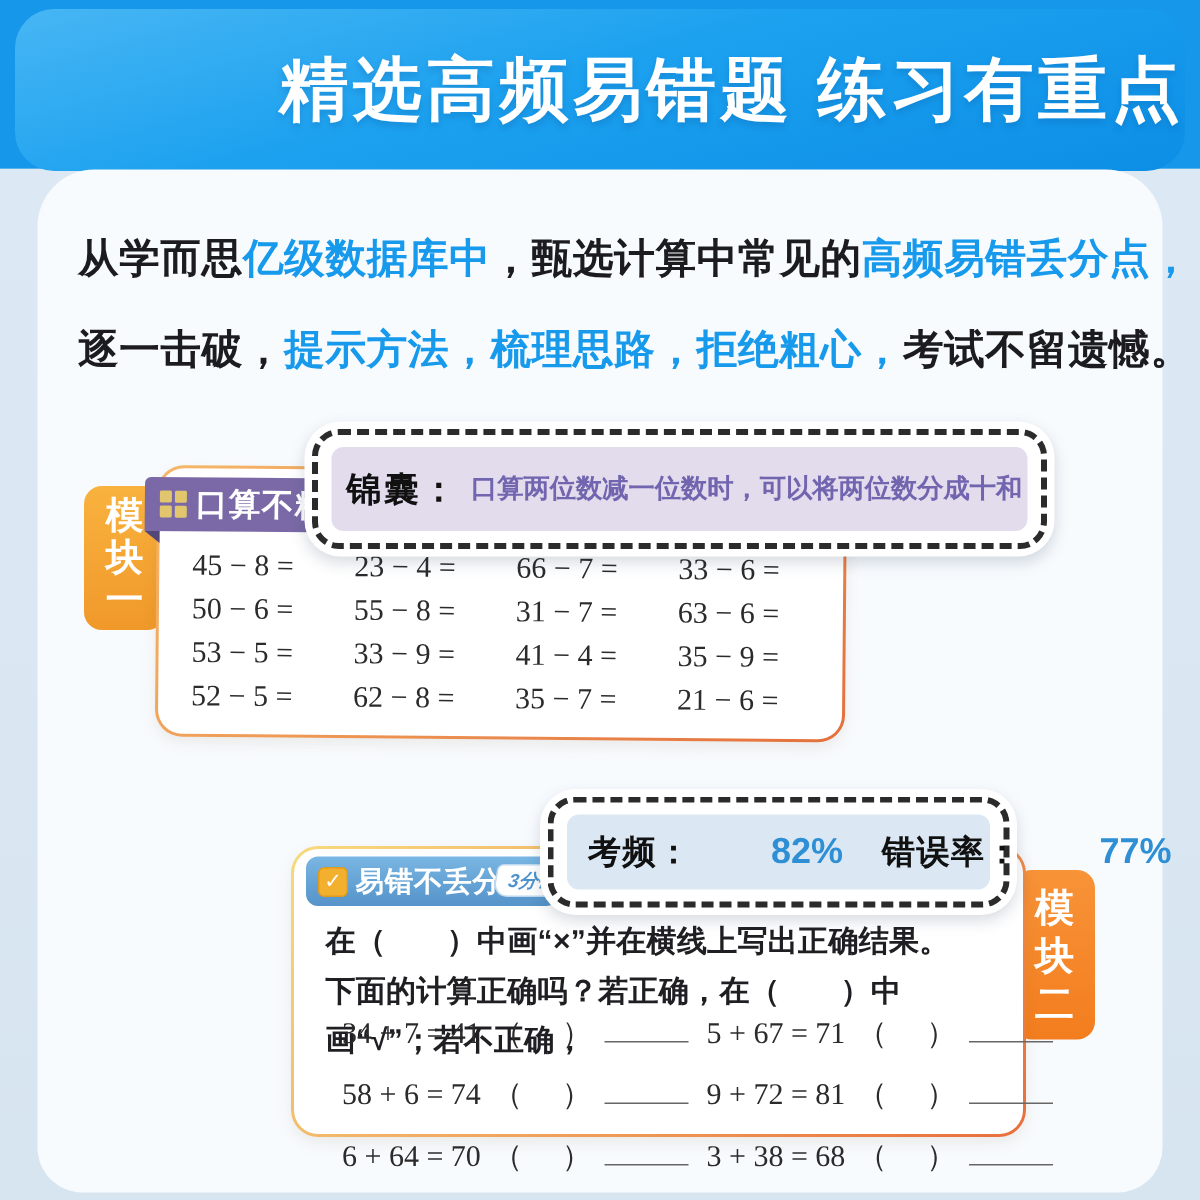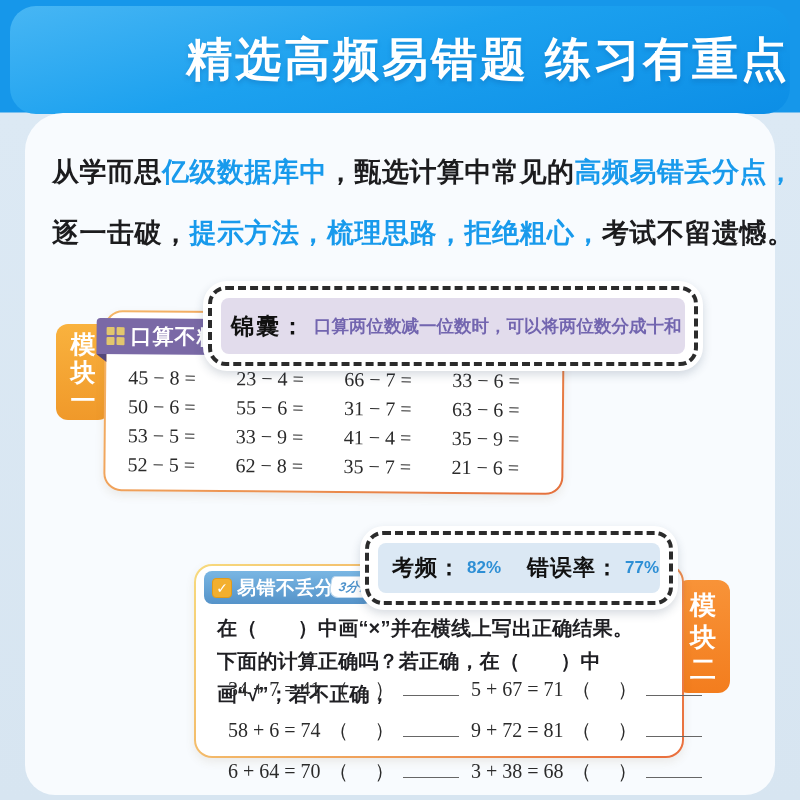--- a/index.html
+++ b/index.html
@@ -123,22 +123,22 @@
     display:flex; align-items:center; gap:8px; padding:4px 10px; }
   .tip-label { font-family:"DejaVu Serif","Liberation Serif",serif; font-weight:bold;
     font-size:23px; color:#111; white-space:nowrap; letter-spacing:2px; }
   .tip-line { font-family:"DejaVu Serif","Liberation Serif",serif; font-weight:bold;
     font-size:17.5px; color:#7265AF; line-height:26px; white-space:nowrap; }
   .callout-stats { left:360px; top:526px; width:318px; height:84px; }
   .stats-box { background:#DBE8F4; border-radius:8px; width:100%;
     display:flex; align-items:center; padding:4px 14px; }
   .stat-label { font-family:"DejaVu Serif","Liberation Serif",serif; font-weight:bold;
     font-size:22px; color:#111; white-space:nowrap; letter-spacing:1px; }
-  .stat-value { font-size:17px; font-weight:bold; color:#2E8FD5; margin:0 26px 0 6px; }
-  .stat-item { display:flex; align-items:center; }
+  .stat-value { font-size:24px; font-weight:bold; color:#2E8FD5; margin:0 26px 0 6px; }
+  .stat-item { display:flex; align-items:center;gap:47px; }
 </style>
 </head>
 <body>
 
 <div class="banner">
   <div class="banner-title">精选高频易错题 练习有重点</div>
 </div>
 
 <div class="panel"></div>
 
@@ -169,21 +169,21 @@
         </span>
       <span class="card1-title">口算不粗心</span>
     </div>
     <div class="band-fold"></div>
     <div class="card1-grid">
         <span class="m-cell">45 − 8 =</span>
         <span class="m-cell">23 − 4 =</span>
         <span class="m-cell">66 − 7 =</span>
         <span class="m-cell">33 − 6 =</span>
         <span class="m-cell">50 − 6 =</span>
-        <span class="m-cell">55 − 6 =</span>
+        <span class="m-cell">55 − 8 =</span>
         <span class="m-cell">31 − 7 =</span>
         <span class="m-cell">63 − 6 =</span>
         <span class="m-cell">53 − 5 =</span>
         <span class="m-cell">33 − 9 =</span>
         <span class="m-cell">41 − 4 =</span>
         <span class="m-cell">35 − 9 =</span>
         <span class="m-cell">52 − 5 =</span>
         <span class="m-cell">62 − 8 =</span>
         <span class="m-cell">35 − 7 =</span>
         <span class="m-cell">21 − 6 =</span>

